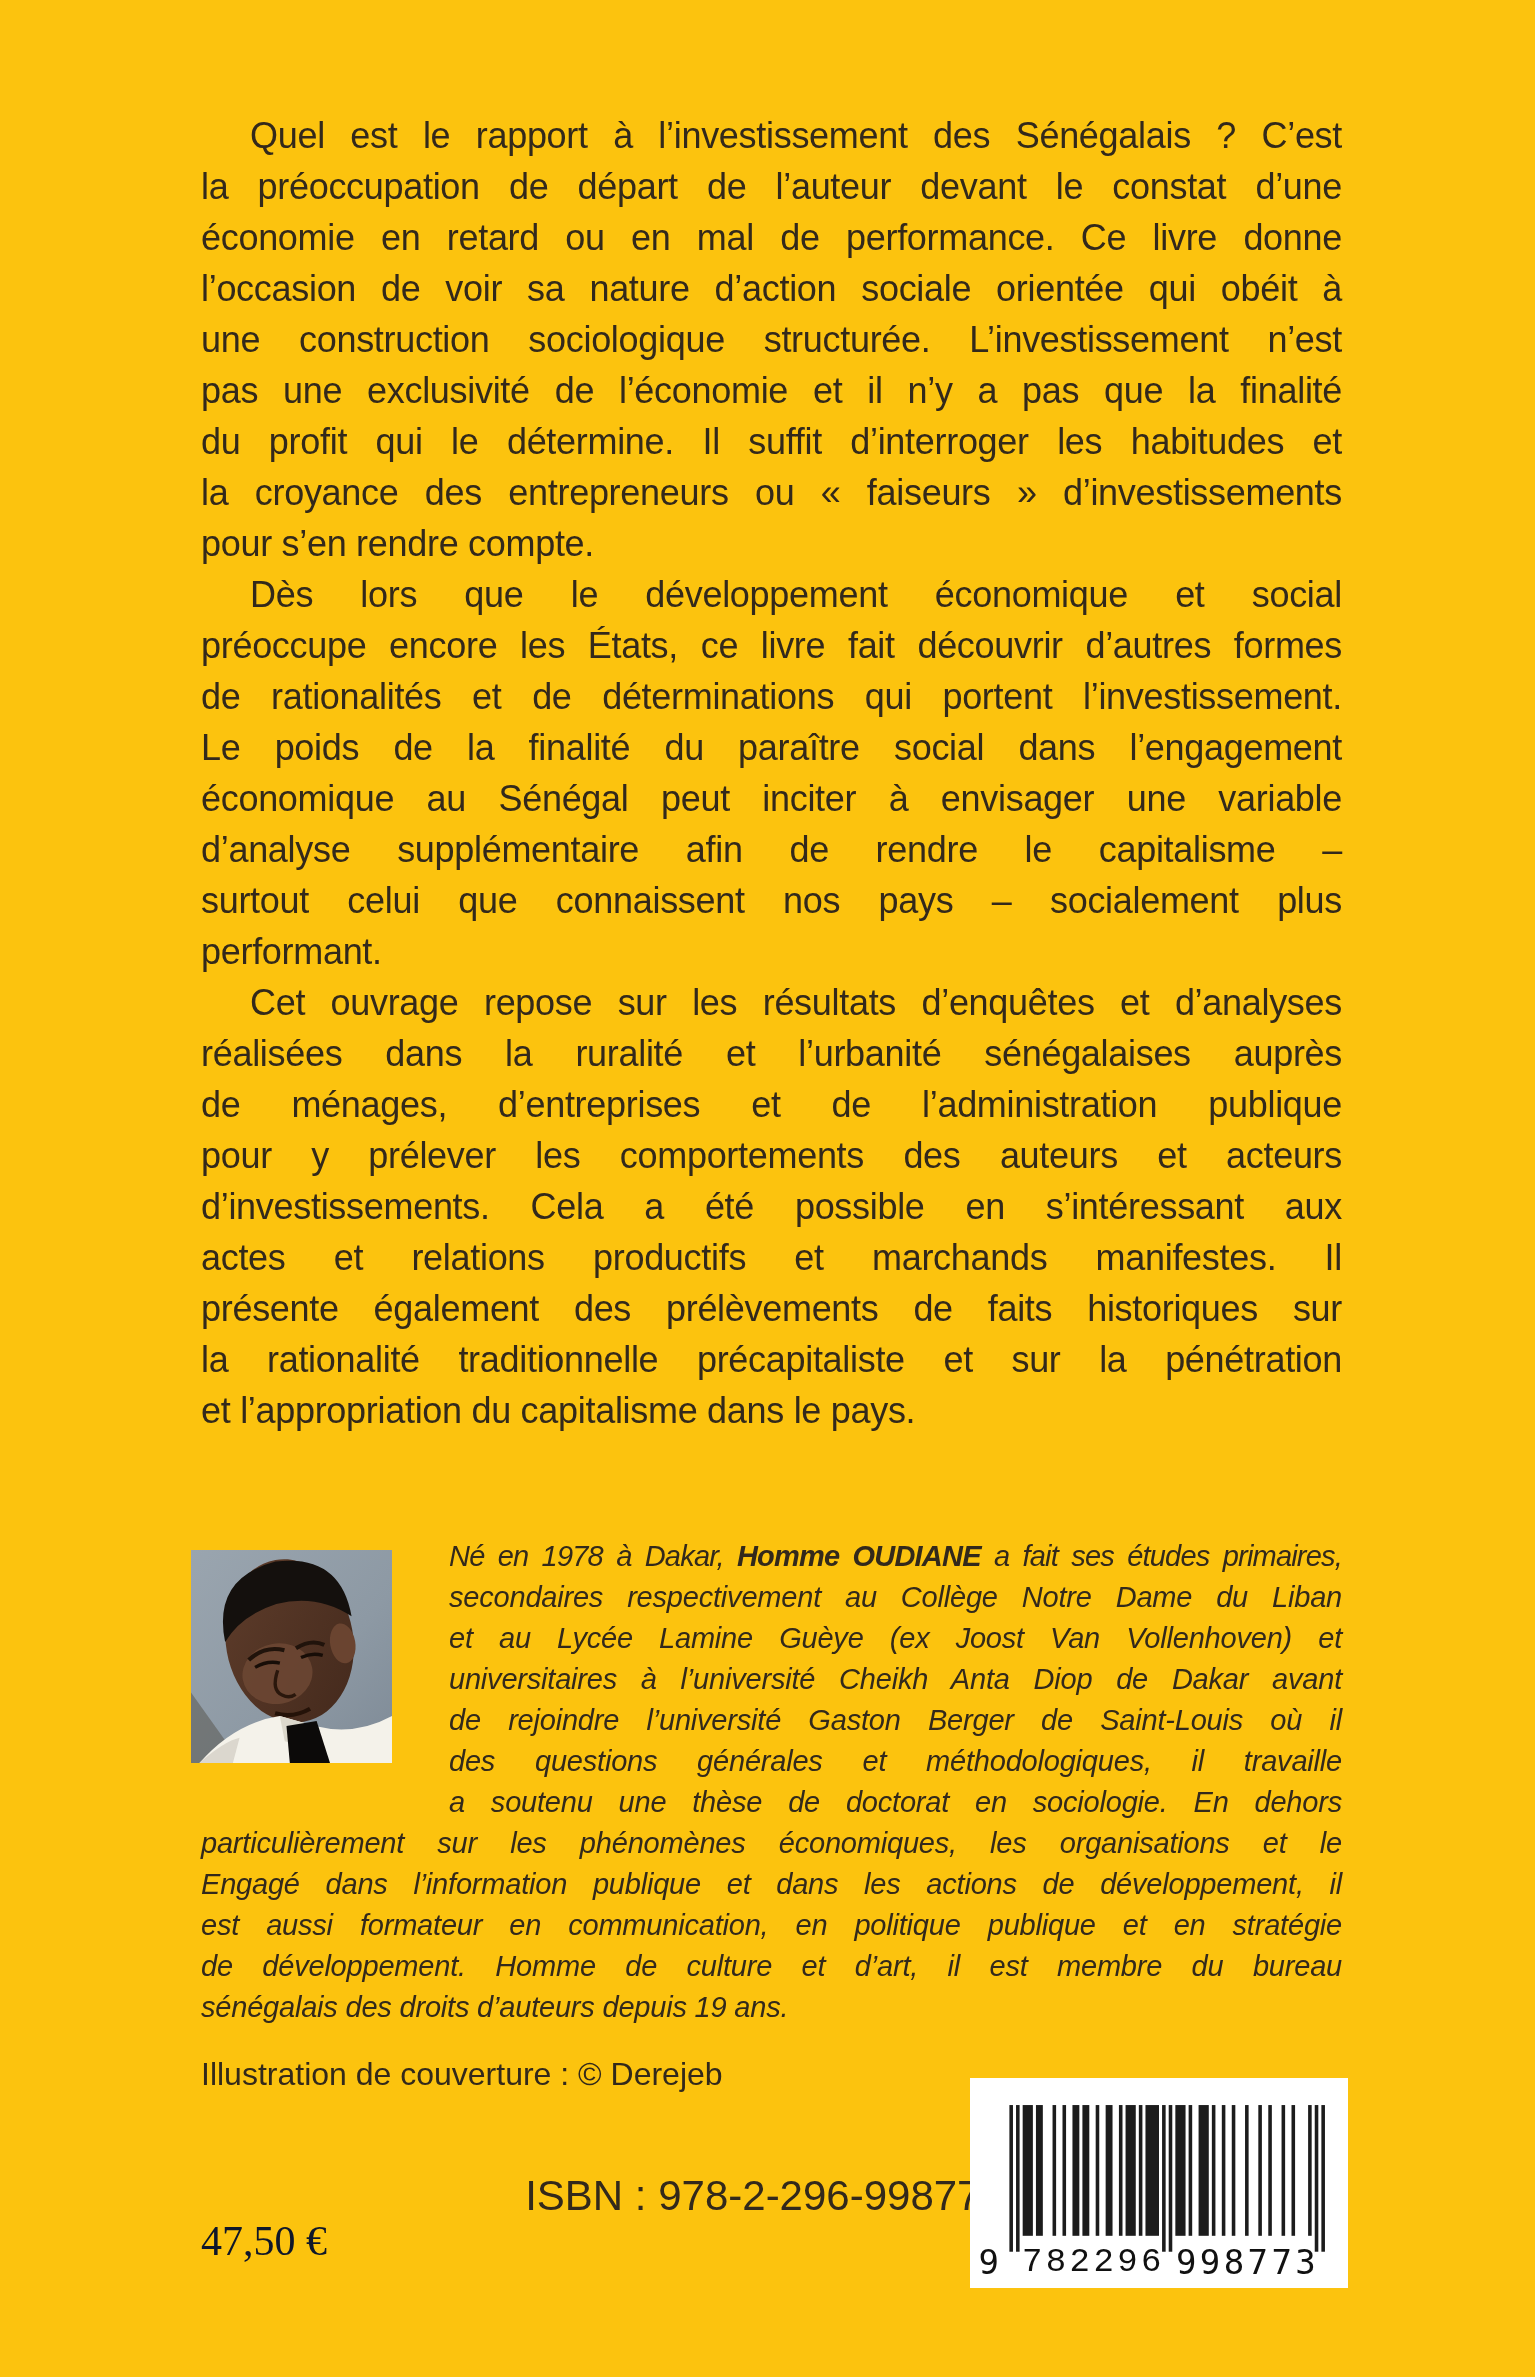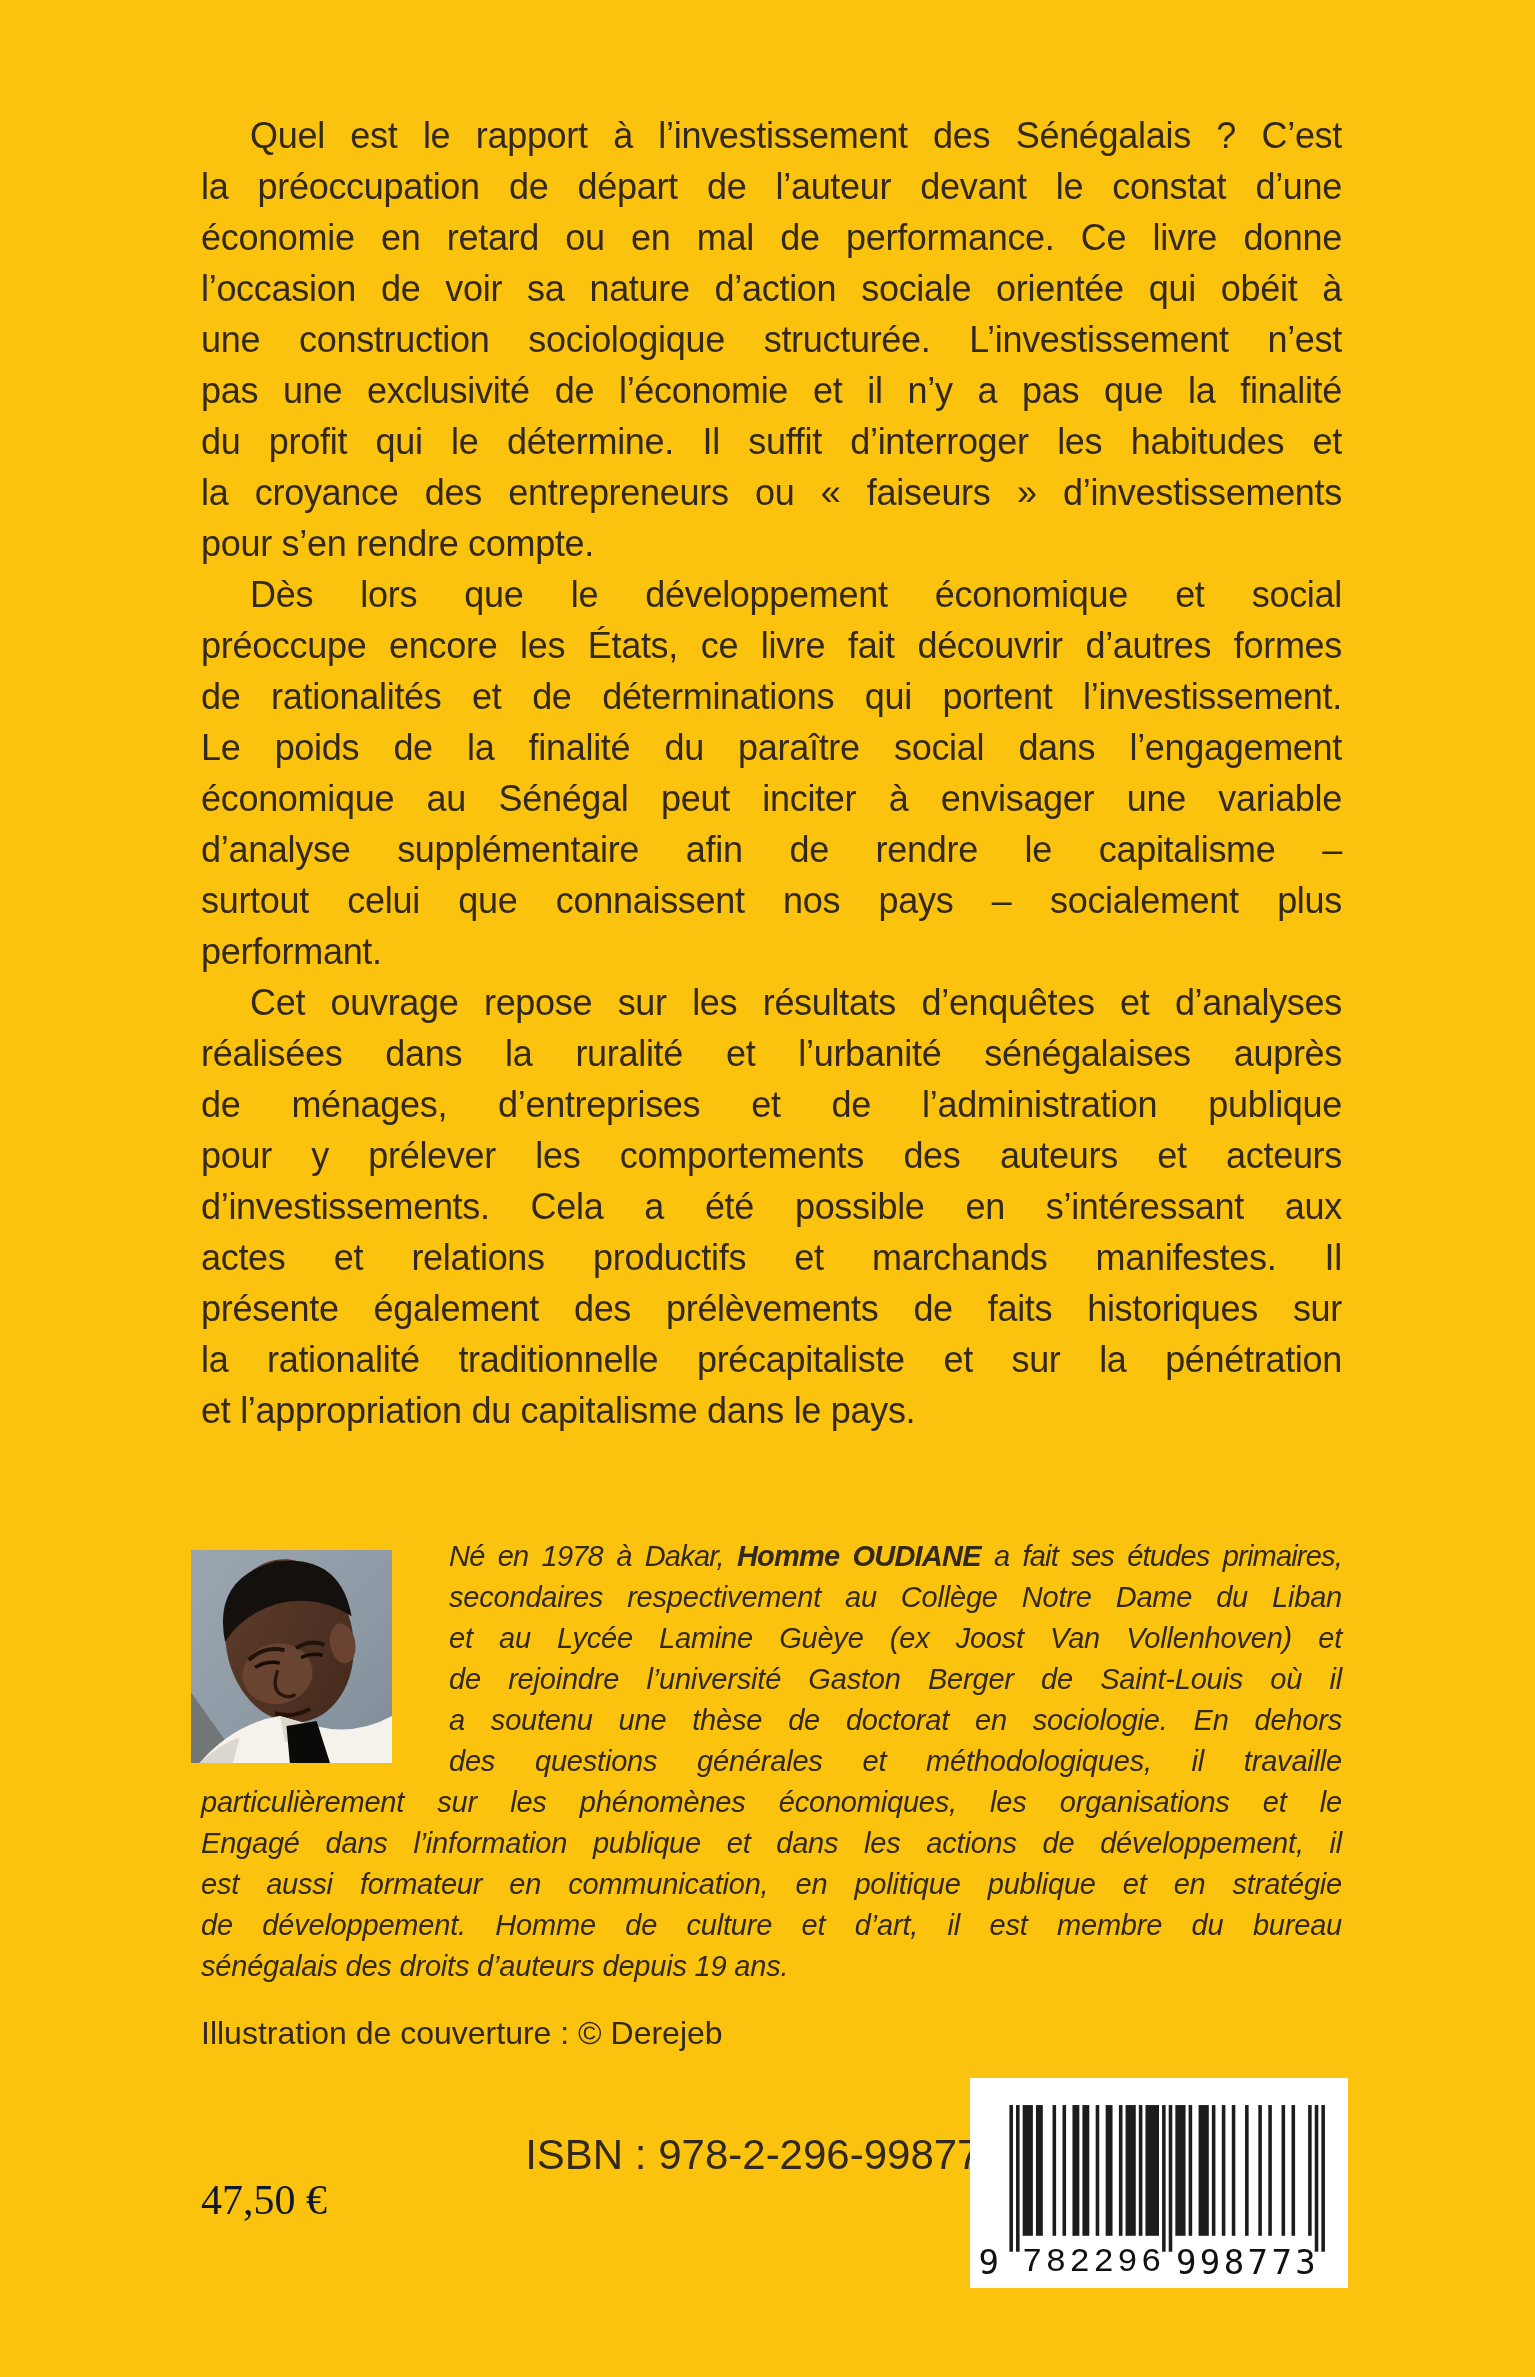--- a/index.html
+++ b/index.html
@@ -114,23 +114,24 @@
       <div class="jline">présente également des prélèvements de faits historiques sur</div>
       <div class="jline">la rationalité traditionnelle précapitaliste et sur la pénétration</div>
       <div class="jline last">et l’appropriation du capitalisme dans le pays.</div>
     </div>
 
   <div class="bio">
     <div class="bio-indent" id="bio-top">
         <div class="jline tight"><span>Né en 1978 à Dakar, </span><b>Homme OUDIANE</b><span> a fait ses études primaires,</span></div>
         <div class="jline">secondaires respectivement au Collège Notre Dame du Liban</div>
         <div class="jline">et au Lycée Lamine Guèye (ex Joost Van Vollenhoven) et</div>
+        <div class="jline">universitaires à l’université Cheikh Anta Diop de Dakar avant</div>
         <div class="jline">de rejoindre l’université Gaston Berger de Saint-Louis où il</div>
+        <div class="jline">des questions générales et méthodologiques, il travaille</div>
         <div class="jline">a soutenu une thèse de doctorat en sociologie. En dehors</div>
-        <div class="jline">des questions générales et méthodologiques, il travaille</div>
       </div>
     <div id="bio-bottom">
         <div class="jline">particulièrement sur les phénomènes économiques, les organisations et le</div>
         <div class="jline">Engagé dans l’information publique et dans les actions de développement, il</div>
         <div class="jline">est aussi formateur en communication, en politique publique et en stratégie</div>
         <div class="jline">de développement. Homme de culture et d’art, il est membre du bureau</div>
         <div class="jline last">sénégalais des droits d’auteurs depuis 19 ans.</div>
       </div>
   </div>
 

